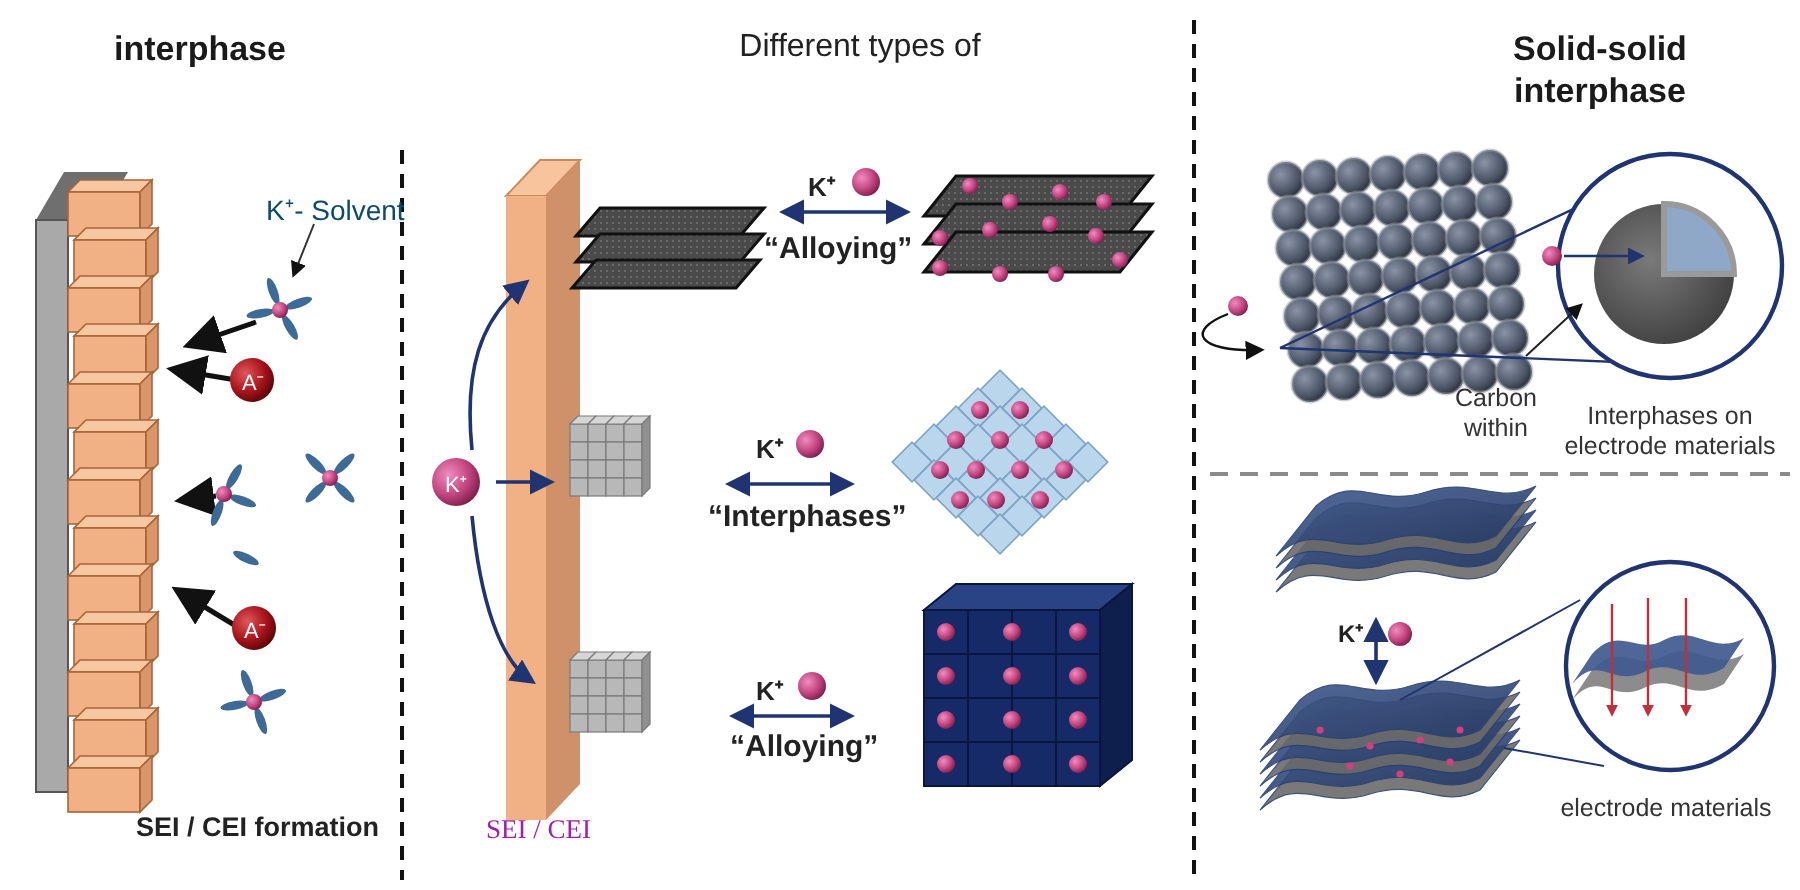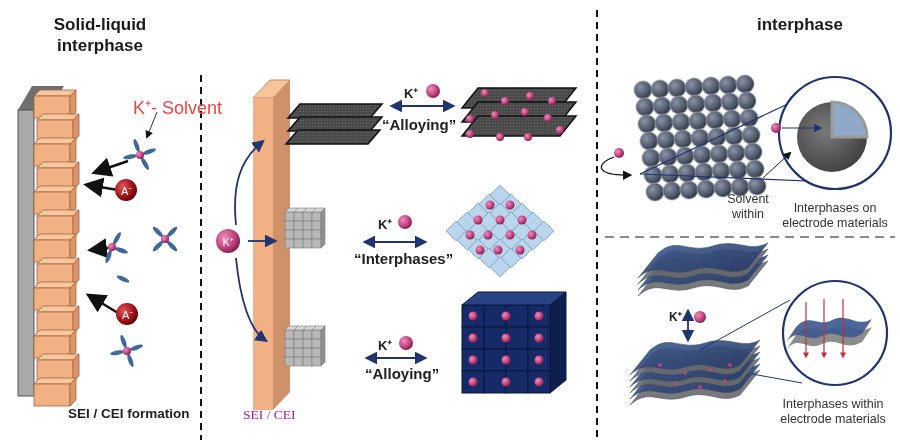--- a/index.html
+++ b/index.html
@@ -409,48 +409,48 @@
   <g>
     <path d="M786,350 C800,334 806,352 822,344 C838,336 844,352 862,342 L872,327 C856,336 848,320 832,328 C818,336 810,320 796,335 Z" fill="#8c8c8c"></path>
     <path d="M786,342 C800,326 806,344 822,336 C838,328 844,344 862,334 L872,319 C856,328 848,312 832,320 C818,328 810,312 796,327 Z" fill="#3f5a8f" opacity="0.92"></path>
     <line x1="806" y1="302" x2="806" y2="356" stroke="#c0303a" stroke-width="1.2" marker-end="url(#arrRed)"></line>
     <line x1="824" y1="299" x2="824" y2="356" stroke="#c0303a" stroke-width="1.2" marker-end="url(#arrRed)"></line>
     <line x1="843" y1="299" x2="843" y2="356" stroke="#c0303a" stroke-width="1.2" marker-end="url(#arrRed)"></line>
   </g>
 </svg>
 
 <div class="abs title" style="left:20px;top:14px;width:160px;">
-  <div>Solid-liquid</div>
   <div>interphase</div>
 </div>
-<div class="abs" style="left:133px;top:95px;font-size:18px;color:#ef4444;">K⁺- Solvent</div>
+<div class="abs" style="left:133px;top:95px;font-size:14px;color:#0c4a6e;">K⁺- Solvent</div>
 <div class="abs" style="left:120px;top:183px;width:13px;text-align:center;font-size:11px;color:#fff;">A⁻</div>
 <div class="abs" style="left:121px;top:307px;width:13px;text-align:center;font-size:11px;color:#fff;">A⁻</div>
 <div class="abs" style="left:50px;top:406px;font-weight:bold;font-size:13.5px;color:#222;margin-left:18px;">SEI / CEI formation</div>
 
 <div class="abs title-light" style="left:300px;top:14px;width:260px;">
+  <div>Different types of</div>
 </div>
 <div class="abs" style="left:220px;top:234px;width:16px;text-align:center;font-size:11px;color:#fff;">K⁺</div>
 
 <div class="abs kp" style="left:404px;top:84px;">K⁺</div>
 <div class="abs bold-lbl" style="left:382px;top:116px;">“Alloying”</div>
 <div class="abs kp" style="left:378px;top:215px;">K⁺</div>
 <div class="abs bold-lbl" style="left:354px;top:250px;">“Interphases”</div>
 <div class="abs kp" style="left:378px;top:336px;">K⁺</div>
 <div class="abs bold-lbl" style="left:365px;top:365px;text-align:center;">“Alloying”</div>
 <div class="abs" style="left:243px;top:407px;font-size:13.5px;color:#a21caf;font-family:Liberation Serif, serif;">SEI / CEI</div>
 
 <div class="abs title" style="left:720px;top:14px;width:160px;">
+  <div>Solid-solid</div>
   <div>interphase</div>
 </div>
 <div class="abs caption" style="left:718px;top:192px;width:60px;">
-  <div>Solvent</div>
+  <div>Carbon</div>
   <div>within</div>
 </div>
 <div class="abs caption" style="left:770px;top:201px;width:130px;text-align:center;">
   <div>Interphases on</div>
   <div>electrode materials</div>
 </div>
 <div class="abs kp" style="left:669px;top:308px;font-size:12px;">K⁺</div>
 <div class="abs caption" style="left:768px;top:397px;width:130px;">
-  <div>Interphases within</div>
   <div>electrode materials</div>
 </div>
 
 </body></html>

